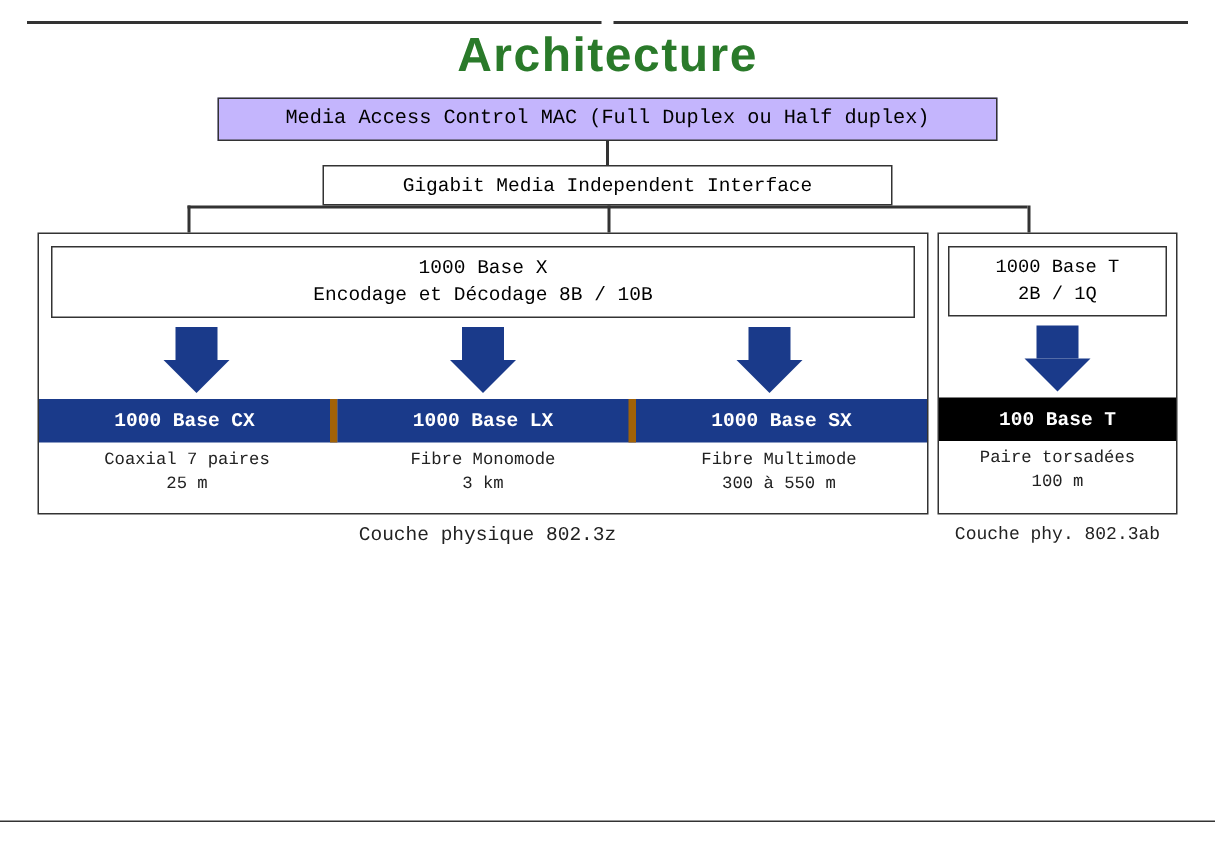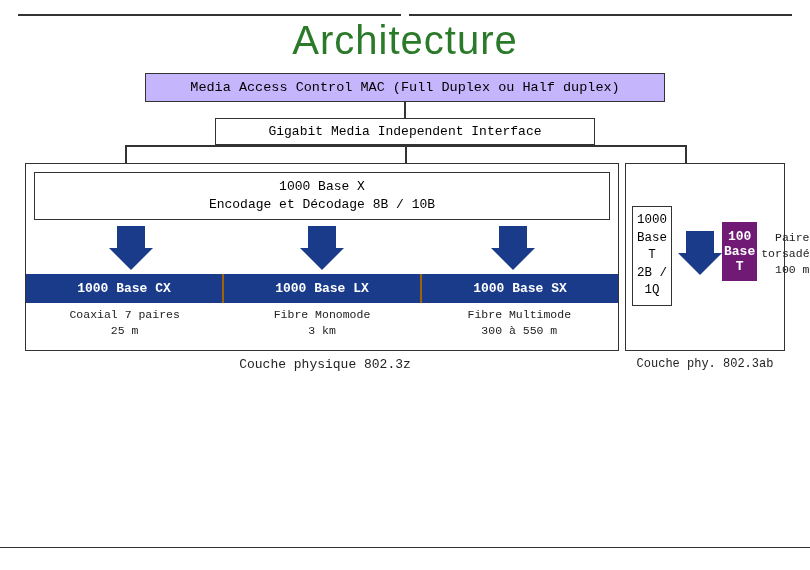--- a/index.html
+++ b/index.html
@@ -38,24 +38,24 @@
     .header-title {
       font-size: 16px;
       font-family: 'Courier New', Courier, monospace;
       color: #222;
       white-space: nowrap;
       padding: 0 6px;
     }
 
     
     .arch-title {
-      font-size: 40px;
+      font-size: 32px;
       color: #2a7a2a;
       font-family: Arial, sans-serif;
-      font-weight: normal;
+      font-weight: bold;
       margin-bottom: 10px;
       letter-spacing: 1px;
     }
 
     
     .main-content {
       width: 100%;
       display: flex;
       flex-direction: column;
       align-items: center;
@@ -200,21 +200,21 @@
     }
     .sub-box {
       flex: 1;
       background: #1a3a8a;
       color: #fff;
       text-align: center;
       font-size: 13px;
       font-weight: bold;
       font-family: 'Courier New', Courier, monospace;
       padding: 7px 2px;
-      border-right: 2px solid #a16207;
+      border-right: 5px solid #a16207;
     }
     .sub-box:last-child {
       border-right: none;
     }
 
     
     .sub-descs-row {
       display: flex;
       width: 100%;
       gap: 0;
@@ -228,20 +228,21 @@
       color: #222;
       line-height: 1.4;
       padding: 0 2px;
     }
 
     
     .right-panel {
       border: 1.5px solid #333;
       width: 160px;
       display: flex;
+      flex-direction: column;
       align-items: center;
       padding: 0 0 10px 0;
     }
 
     .base-t-box {
       border: 1.5px solid #333;
       width: calc(100% - 12px);
       margin: 8px 6px 0 6px;
       text-align: center;
       font-size: 12.5px;
@@ -252,21 +253,21 @@
 
     .arrow-down-single {
       display: flex;
       flex-direction: column;
       align-items: center;
       margin: 6px 0 4px 0;
     }
 
     .sub-box-t {
       width: calc(100% - 0px);
-      background: #701a75;
+      background: #000000;
       color: #fff;
       text-align: center;
       font-size: 13px;
       font-weight: bold;
       font-family: 'Courier New', Courier, monospace;
       padding: 7px 2px;
     }
 
     .sub-desc-t {
       text-align: center;

